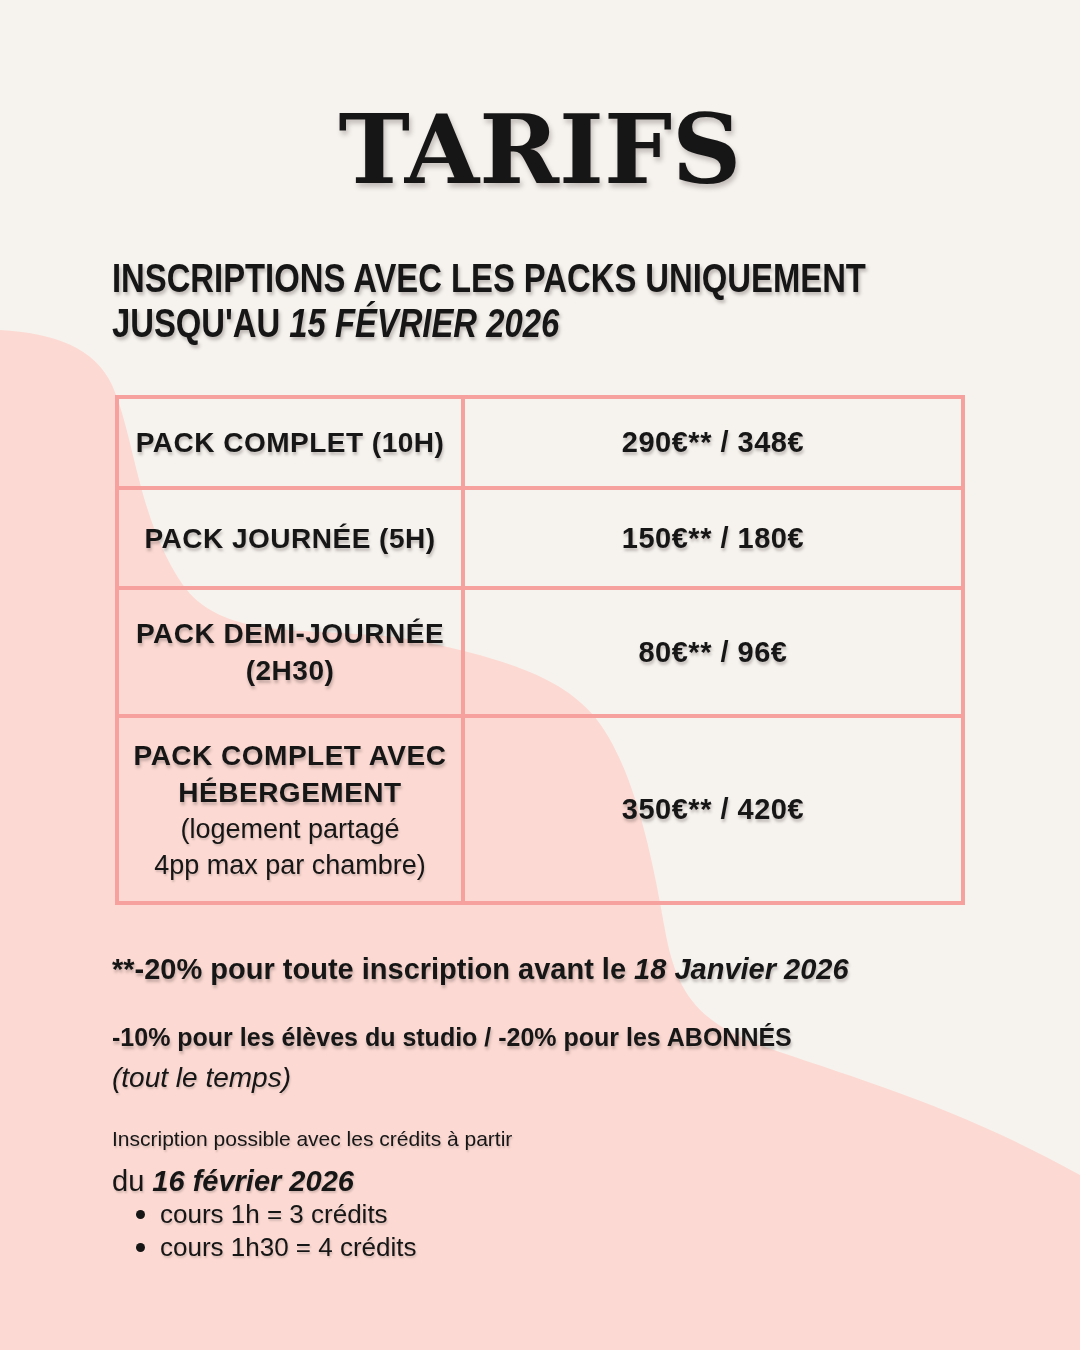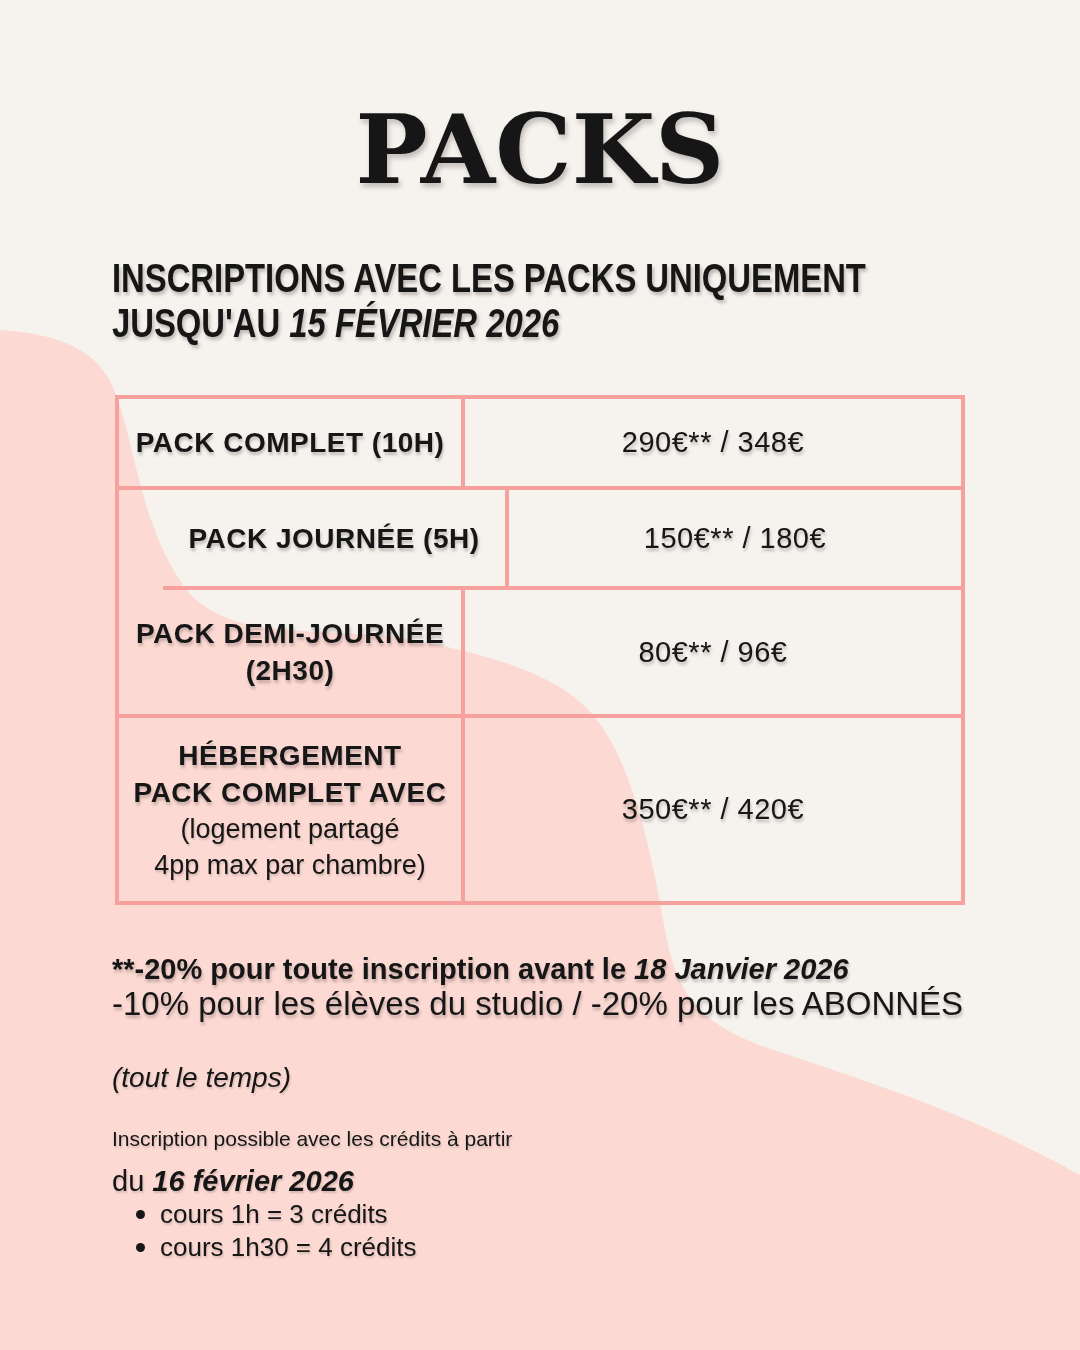--- a/index.html
+++ b/index.html
@@ -35,50 +35,50 @@
 
   .pricing-table{
     position:absolute;left:115px;top:395px;
     width:850px;height:510px;
     border:4px solid var(--table_border,#F6A19D);
     box-sizing:border-box;
     display:flex;flex-direction:column;
   }
   .t-row{display:flex;flex:0 0 auto;}
   .t-row.r1{height:87px;}
-  .t-row.r2{height:96px;margin-left:44px;}
+  .t-row.r2{height:96px;}
   .t-row.r3{height:124px;}
   .t-row.r4{flex:1 1 auto;}
   .t-row:not(:last-child){border-bottom:4px solid var(--table_border,#F6A19D);}
   .cell-label{
     width:346px;flex:0 0 346px;box-sizing:border-box;
     border-right:4px solid var(--table_border,#F6A19D);
     display:flex;flex-direction:column;justify-content:center;align-items:center;
     text-align:center;padding:6px 10px;
   }
   .cell-price{
     flex:1 1 auto;
     display:flex;align-items:center;justify-content:center;
-    font-weight:400;font-size:29px;letter-spacing:.5px;
+    font-weight:700;font-size:29px;letter-spacing:.5px;
     text-shadow:1px 3px 3px rgba(40,25,25,.25);
   }
   .lbl-line{
     display:block;
     font-weight:700;font-size:28px;line-height:37px;letter-spacing:.5px;
     text-shadow:1px 3px 3px rgba(40,25,25,.25);
   }
   .note-line{
     display:block;
     font-weight:400;font-size:27px;line-height:36px;
     text-shadow:1px 2px 2px rgba(40,25,25,.18);
   }
 
   .note-abs{position:absolute;left:112px;white-space:nowrap;}
   .promo1{top:953px;font-weight:700;font-size:29px;text-shadow:1px 3px 3px rgba(40,25,25,.25);}
-  .promo2{top:985px;font-weight:400;font-size:33px;text-shadow:1px 3px 3px rgba(40,25,25,.25);}
+  .promo2{top:1023px;font-weight:700;font-size:25px;text-shadow:1px 3px 3px rgba(40,25,25,.25);}
   .promo2-note{top:1062px;font-style:italic;font-size:28px;text-shadow:1px 2px 2px rgba(40,25,25,.18);}
   .credits1{top:1127px;font-size:21px;text-shadow:1px 2px 2px rgba(40,25,25,.18);}
   .credits2{top:1165px;font-size:29px;text-shadow:1px 2px 2px rgba(40,25,25,.18);}
   .bold-it{font-weight:700;font-style:italic;}
   .it{font-style:italic;}
 
   .bullet-row{
     position:absolute;left:136px;
     display:flex;align-items:center;
     font-size:26px;text-shadow:1px 2px 2px rgba(40,25,25,.18);
@@ -103,21 +103,21 @@
              C 228 648 330 622 425 642
              C 520 662 565 683 593 715
              C 633 762 652 855 665 930
              C 676 990 695 1022 765 1047
              C 855 1078 960 1108 1080 1175
              L 1080 1350 L 0 1350 Z" fill="#FCDAD3"></path>
   </svg>
 
   <div class="content">
 
-    <div class="title">PACKS</div>
+    <div class="title">TARIFS</div>
 
     <div class="subtitle">
       <span style="display:block">INSCRIPTIONS AVEC LES PACKS UNIQUEMENT</span>
       <span style="display:block"><span>JUSQU'AU </span><span class="it">15 FÉVRIER 2026</span></span>
     </div>
 
     <div class="pricing-table">
 
       <div class="t-row r1">
         <div class="cell-label">
@@ -138,22 +138,22 @@
       <div class="t-row r3">
         <div class="cell-label">
           <span class="lbl-line">PACK DEMI-JOURNÉE</span>
           <span class="lbl-line">(2H30)</span>
         </div>
         <div class="cell-price">80€** / 96€</div>
       </div>
 
       <div class="t-row r4">
         <div class="cell-label">
+          <span class="lbl-line">PACK COMPLET AVEC</span>
           <span class="lbl-line">HÉBERGEMENT</span>
-          <span class="lbl-line">PACK COMPLET AVEC</span>
           <span class="note-line">(logement partagé</span>
           <span class="note-line">4pp max par chambre)</span>
         </div>
         <div class="cell-price">350€** / 420€</div>
       </div>
 
     </div>
 
     <div class="note-abs promo1"><span>**-20% pour toute inscription avant le </span><span class="it">18 Janvier 2026</span></div>
 

